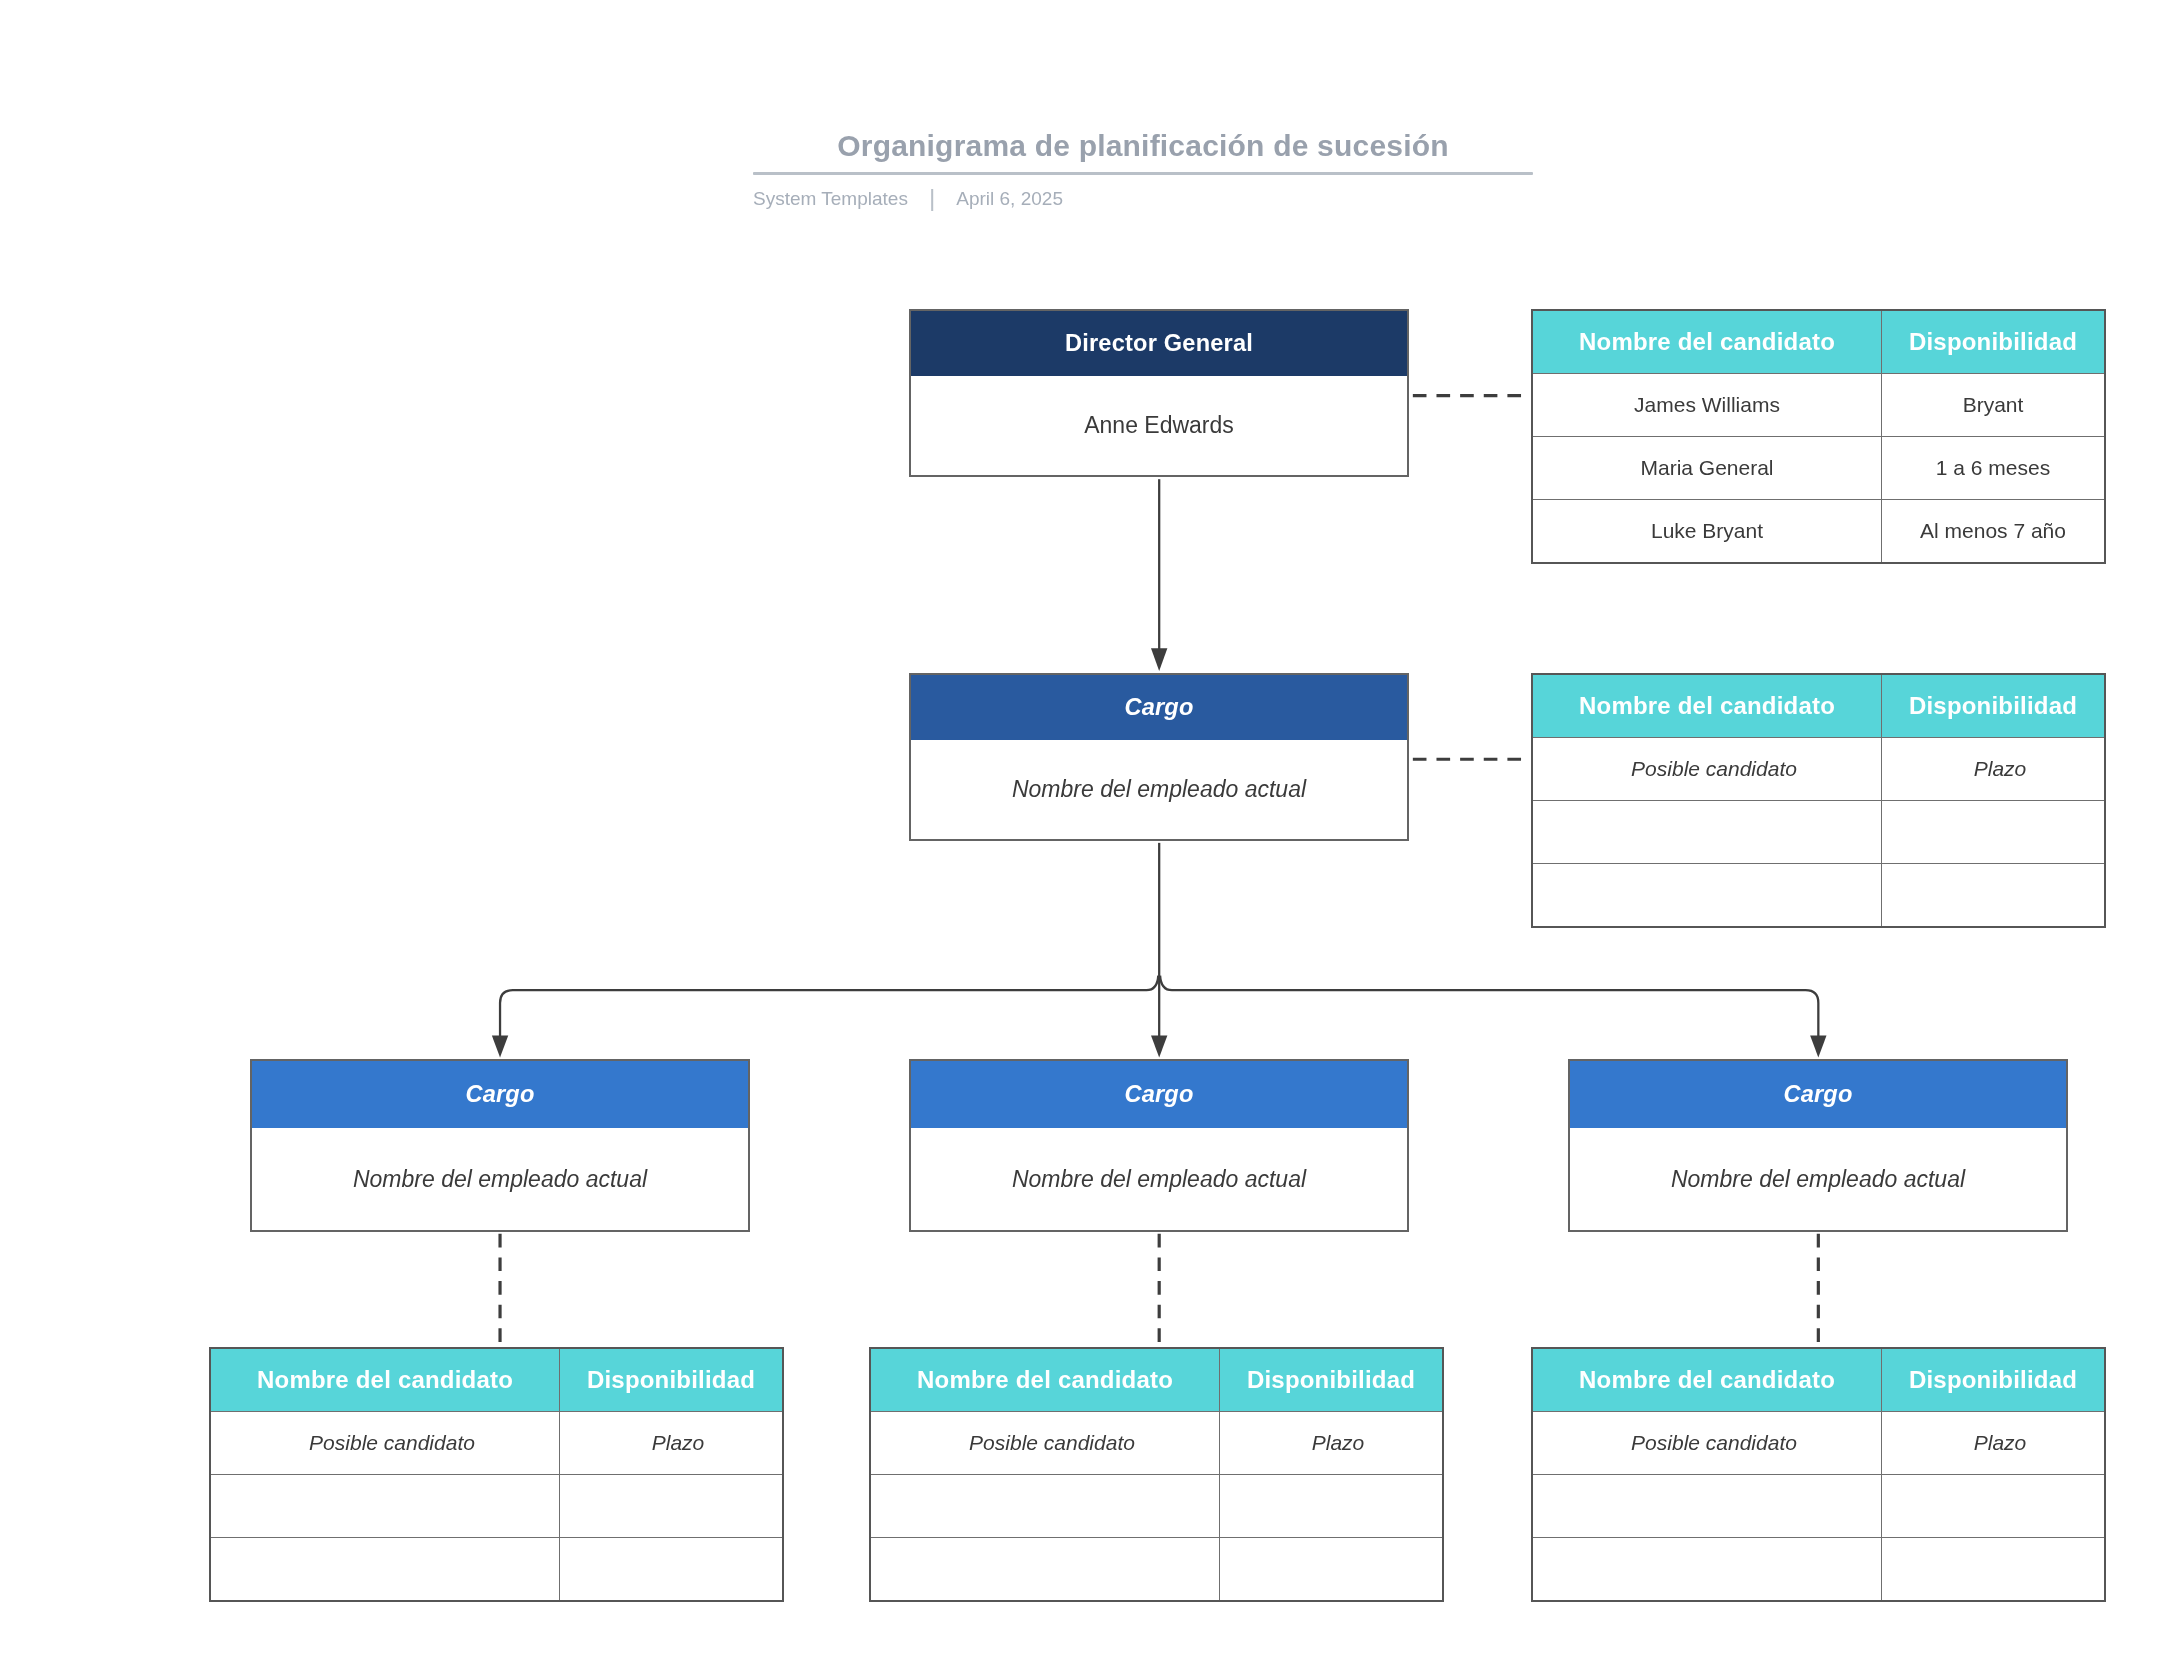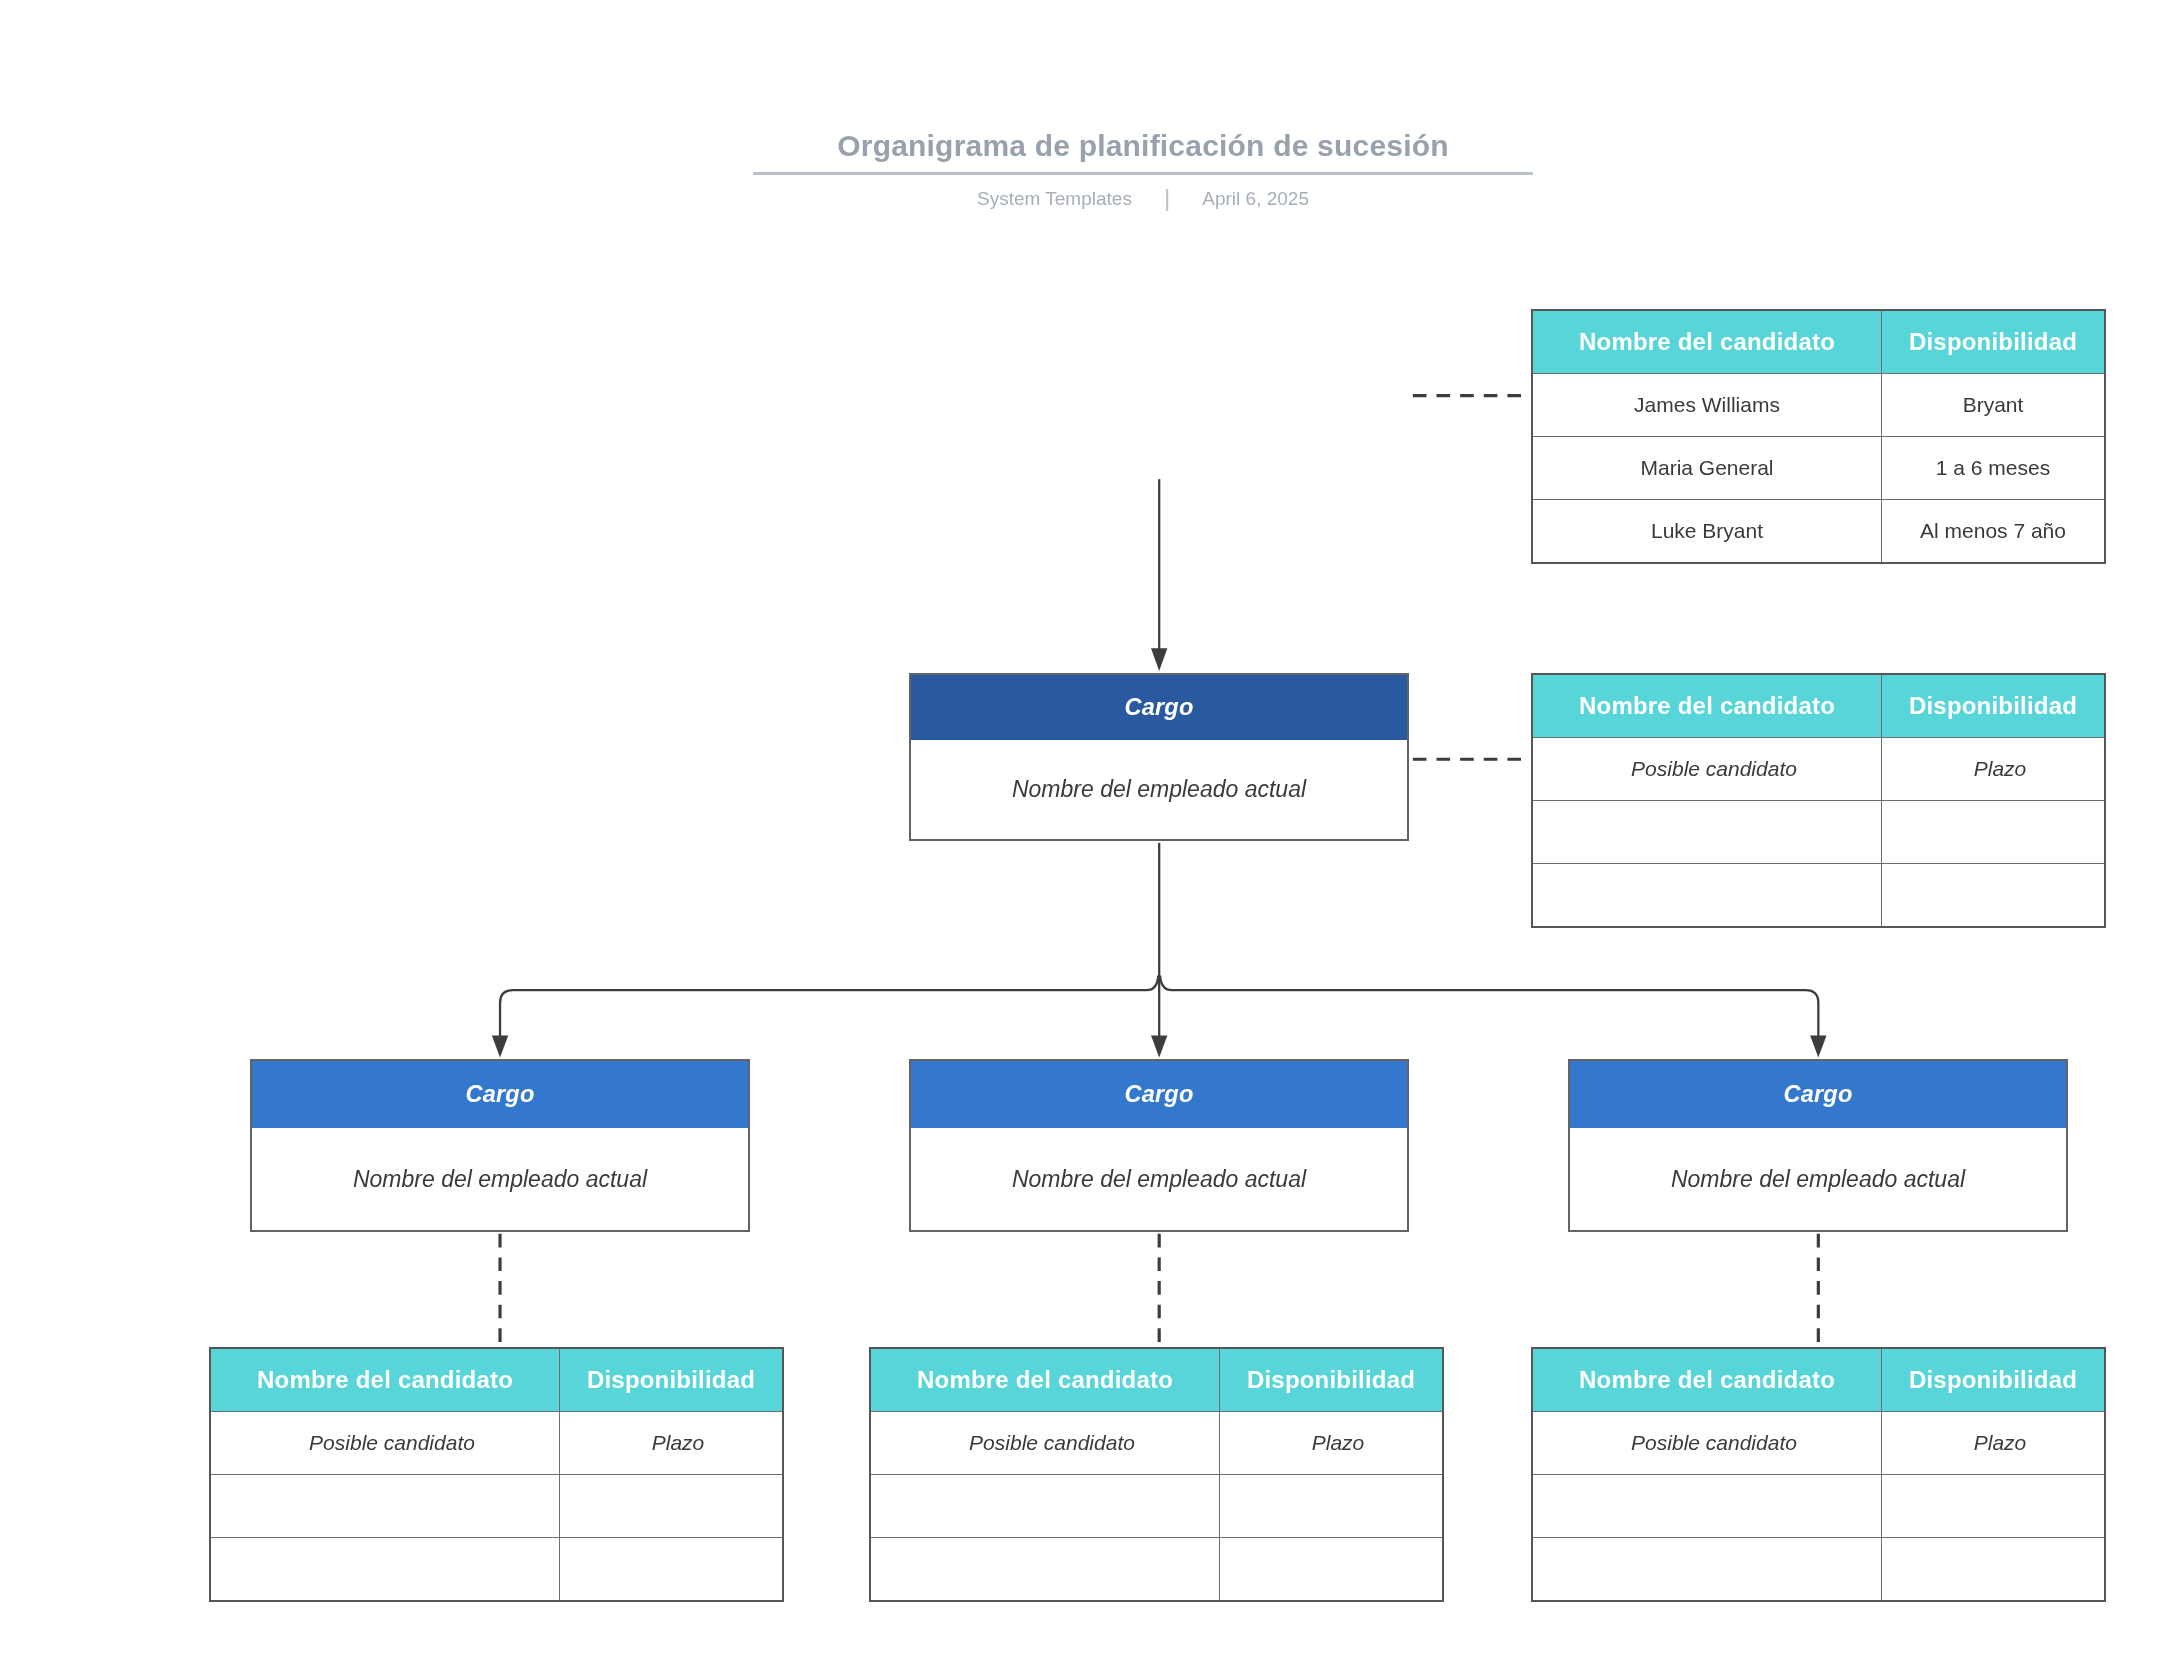--- a/index.html
+++ b/index.html
@@ -11,21 +11,21 @@
 
   
   .title-block{position:absolute;left:753px;top:129px;width:780px;text-align:center;}
   .title-block h1{
     margin:0;font-size:30px;font-weight:700;color:var(--title_gray);
     letter-spacing:0.2px;line-height:1.15;
   }
   .title-rule{margin-top:8.2px;height:3.6px;background:var(--rule_gray);border-radius:0.9px;}
   .subtitle{
     margin-top:11.8px;font-size:19px;color:var(--subtitle_gray);
-    display:flex;align-items:center;justify-content:center;gap:32px;
+    display:flex;align-items:center;gap:21px;
   }
   .subtitle .sep{font-size:24.5px;font-weight:300;color:var(--rule_gray);line-height:1;transform:translateY(-0.9px);}
 
   
   svg.connectors{position:absolute;inset:0;width:2182px;height:1673px;pointer-events:none;}
   .solid-line{fill:none;stroke:var(--line);stroke-width:2.5;}
   .dash-line{fill:none;stroke:var(--line);stroke-width:3.5;stroke-dasharray:15 11;}
   .arrowhead{fill:var(--line);stroke:none;}
 
   
@@ -97,20 +97,24 @@
   <header class="title-block">
     <h1>Organigrama de planificación de sucesión</h1>
     <div class="title-rule"></div>
     <div class="subtitle">
       <span>System Templates</span>
       <span class="sep">|</span>
       <span>April 6, 2025</span>
     </div>
   </header>
 
+  <div class="node navy" style="left:909px;top:309px">
+    <div class="node-header">Director General</div>
+    <div class="node-body">Anne Edwards</div>
+  </div>
 
   <table class="cand-table" style="left:1531px;top:309px">
     <colgroup>
         <col class="c1">
         <col class="c2">
       </colgroup>
     <thead>
       <tr>
         <th>Nombre del candidato</th>
         <th>Disponibilidad</th>

